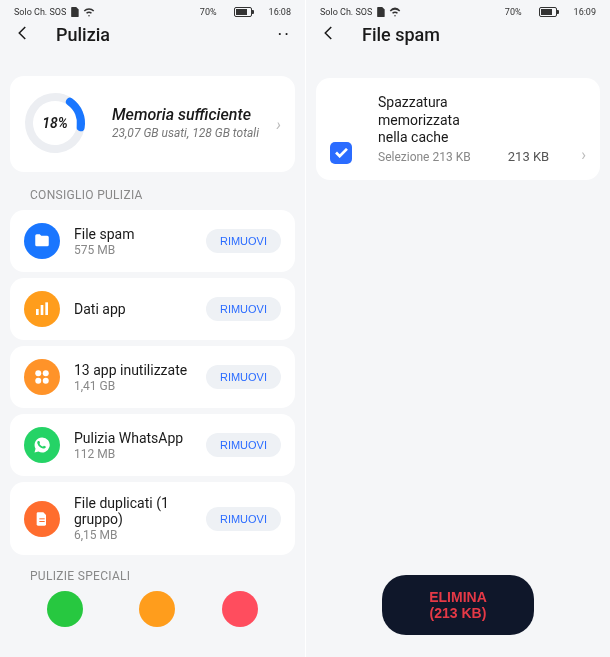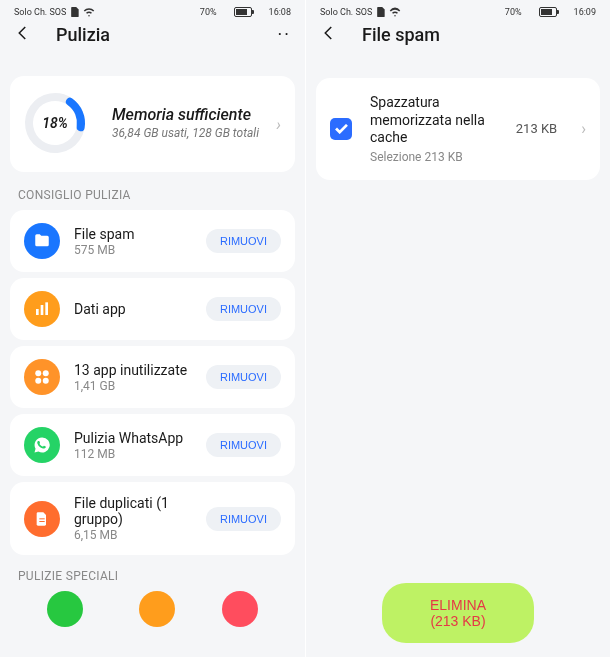--- a/index.html
+++ b/index.html
@@ -24,21 +24,21 @@
   .card-wide { padding: 16px 14px 18px; }
   
   .donut { width: 62px; height: 62px; position: relative; flex-shrink: 0; }
   .donut-svg { transform: rotate(-55deg); }
   .donut-label { position: absolute; inset: 0; display: flex; align-items: center; justify-content: center; font-size: 14px; font-weight: 600; color: #1a1a1a; }
   
   .mem-title { font-size: 16px; font-weight: 500; color: #1a1a1a; }
   .mem-sub { font-size: 12px; color: #777; margin-top: 2px; line-height: 1.3; }
   .chevron { position: absolute; right: 14px; top: 50%; transform: translateY(-50%); color: #bbb; font-size: 16px; }
 
-  .section-title { font-size: 12px; color: #888; padding: 8px 18px 2px; letter-spacing: 0.3px; }
+  .section-title { font-size: 12px; color: #888; padding: 8px 30px 2px; letter-spacing: 0.3px; }
 
   .item-card { background: #fff; border-radius: 14px; margin: 6px 10px; padding: 13px 14px; display: flex; align-items: center; gap: 14px; }
   .icon-circle { width: 36px; height: 36px; border-radius: 50%; display: flex; align-items: center; justify-content: center; flex-shrink: 0; }
   .icon-circle svg { fill: #fff; }
   .ic-blue { background: #1976ff; }
   .ic-orange { background: #ff9d1c; }
   .ic-orange2 { background: #ff9329; }
   .ic-green-wa { background: #25d366; }
   .ic-orange3 { background: #ff6d2e; }
   .item-info { flex: 1; min-width: 0; }
@@ -46,29 +46,29 @@
   .item-sub { font-size: 12px; color: #888; margin-top: 1px; }
   .btn-pill { background: #eef1f5; border: none; border-radius: 16px; padding: 6px 14px; font-size: 11px; color: #2b6cff; font-weight: 500; cursor: pointer; }
 
   .special-row { display: flex; justify-content: space-around; padding: 6px 24px; }
   .special-dot { width: 36px; height: 36px; border-radius: 50%; }
   .sd-green { background: #27c840; }
   .sd-orange { background: #ff9d1c; margin-left: 10px; }
   .sd-red { background: #ff4d5e; }
 
   
-  .spam-card { background: #fff; border-radius: 14px; margin: 10px 10px; padding: 16px 14px; display: flex; align-items: center; gap: 18px; }
+  .spam-card { background: #fff; border-radius: 14px; margin: 10px 10px; padding: 16px 14px; display: flex; align-items: flex-end; gap: 26px; }
   .checkbox { width: 22px; height: 22px; background: #2b6cff; border-radius: 5px; display: flex; align-items: center; justify-content: center; flex-shrink: 0; }
   .checkbox svg { stroke: #fff; stroke-width: 3; fill: none; }
   .spam-info { flex: 1; }
   .spam-title { font-size: 14px; color: #1a1a1a; line-height: 1.25; }
   .spam-sub { font-size: 12px; color: #888; margin-top: 3px; }
   .spam-size { font-size: 13px; color: #555; margin-right: 6px; }
 
-  .delete-btn { position: absolute; bottom: 14px; left: 50%; transform: translateX(-50%); background: #bef264; border: none; border-radius: 24px; padding: 14px 38px; font-size: 14px; color: #e53946; font-weight: 400; cursor: pointer; }
+  .delete-btn { position: absolute; bottom: 22px; left: 50%; transform: translateX(-50%); background: #0f172a; border: none; border-radius: 24px; padding: 14px 38px; font-size: 14px; color: #e53946; font-weight: 700; cursor: pointer; }
 </style>
 </head>
 <body>
 
 <div class="phone">
   <div class="statusbar">
     <div class="left">
       <span>Solo Ch. SOS</span>
       <svg width="9" height="10" viewBox="0 0 10 12">
           <path d="M2 0h5l3 3v8a1 1 0 0 1-1 1H2a1 1 0 0 1-1-1V1a1 1 0 0 1 1-1z" fill="#333"></path>
@@ -99,21 +99,21 @@
   <div class="card card-wide">
     <div class="donut">
       <svg class="donut-svg" width="62" height="62" viewBox="0 0 62 62">
         <circle cx="31" cy="31" r="26" stroke="#eceef2" stroke-width="8" fill="none"></circle>
         <circle cx="31" cy="31" r="26" stroke="#1976ff" stroke-width="8" fill="none" stroke-linecap="round" stroke-dasharray="29 200"></circle>
       </svg>
       <div class="donut-label">18%</div>
     </div>
     <div>
       <div class="mem-title">Memoria sufficiente</div>
-      <div class="mem-sub">36,84 GB usati, 128 GB totali</div>
+      <div class="mem-sub">23,07 GB usati, 128 GB totali</div>
     </div>
     <div class="chevron">›</div>
   </div>
 
   <div class="section-title">CONSIGLIO PULIZIA</div>
 
   <div id="items-container">
       <div class="item-card">
         <div class="icon-circle ic-blue">
           <svg width="18" height="18" viewBox="0 0 24 24">

